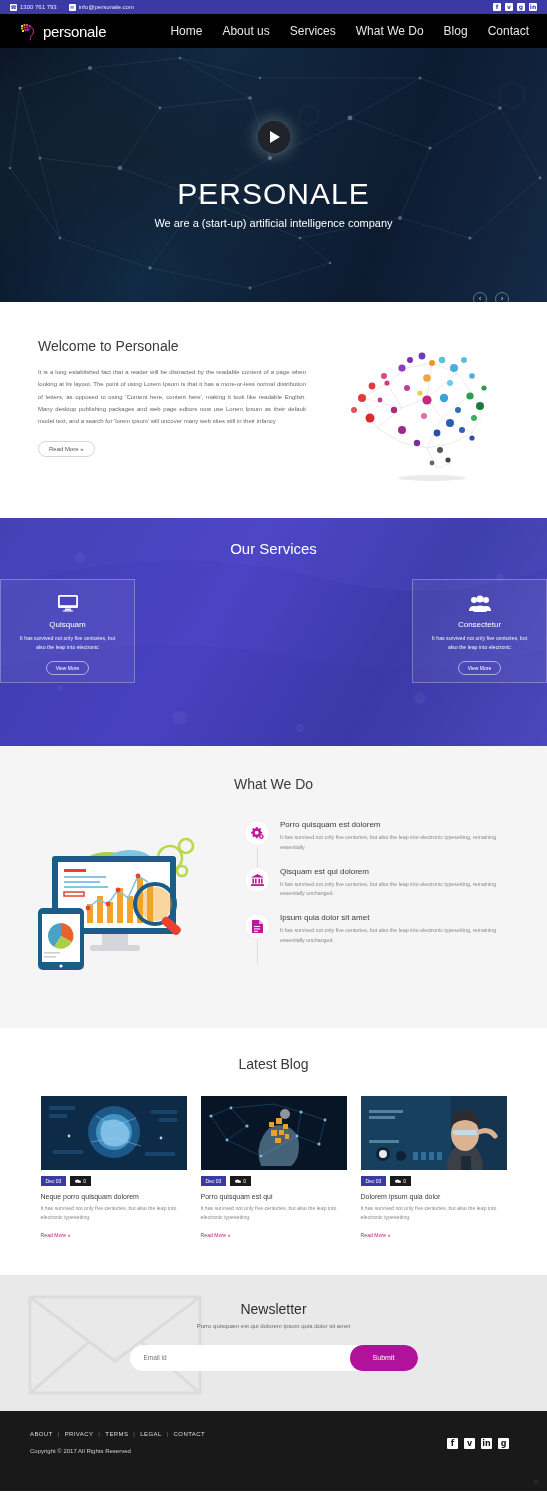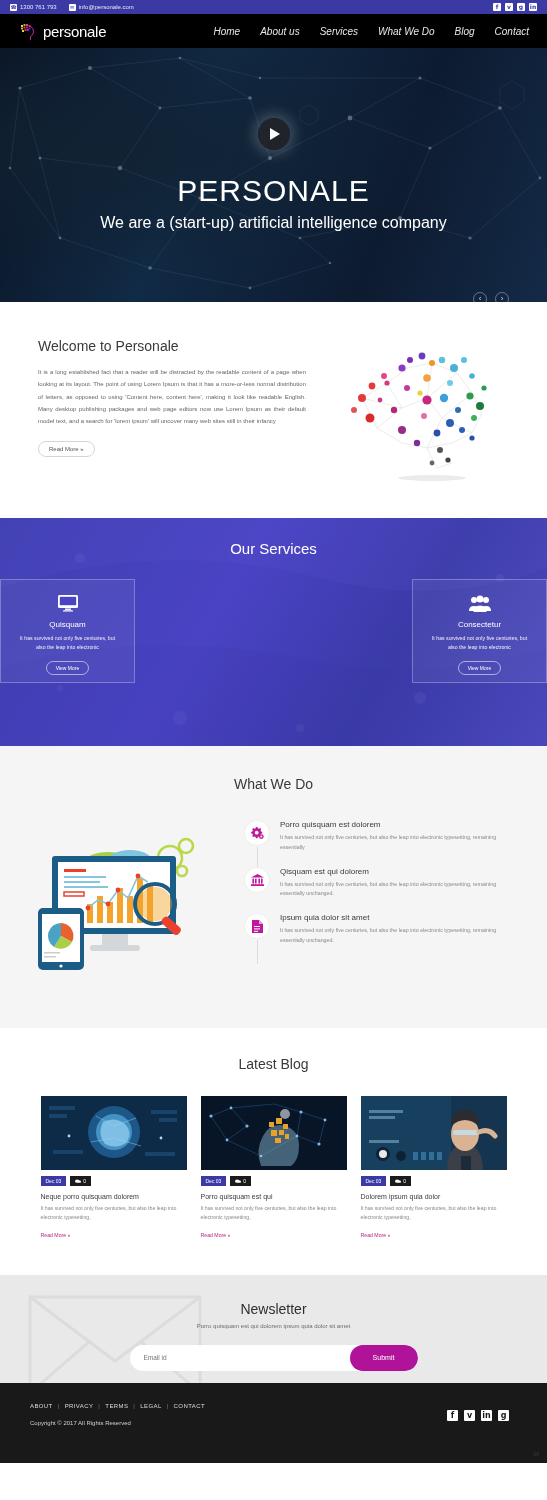--- a/index.html
+++ b/index.html
@@ -29,21 +29,21 @@
 
   
   .nav {
     height:34px; background:#000; display:flex; align-items:center;
     padding:0 18px;
   }
   .logo { display:flex; align-items:center; gap:5px; }
   .logo-mark { width:20px; height:20px; position:relative; }
   .logo-text { color:#fff; font-size:15px; letter-spacing:-.3px; }
   .menu { margin-left:auto; display:flex; gap:20px; }
-  .menu a { color:#e6e6e6; font-size:10px; text-decoration:none;font-style:italic; }
+  .menu a { color:#e6e6e6; font-size:12px; text-decoration:none; }
 
   
   .hero {
     height:254px; position:relative; overflow:hidden;
     background:
       radial-gradient(ellipse at 20% 40%, #123 0%, transparent 60%),
       linear-gradient(110deg,#0a1424 0%, #112a45 35%, #0d1b30 70%, #142a47 100%);
   }
   .hero svg.net { position:absolute; inset:0; width:100%; height:100%; opacity:.5; }
   .hero-inner {
@@ -54,21 +54,21 @@
     width:32px; height:32px; border-radius:50%;
     background:rgba(35,35,40,.85); box-shadow:0 0 14px 4px rgba(255,255,255,.22);
     display:flex; align-items:center; justify-content:center; margin-bottom:24px;
   }
   .play i {
     width:0; height:0; border-left:10px solid #fff;
     border-top:6px solid transparent; border-bottom:6px solid transparent;
     margin-left:3px;
   }
   .hero-title { font-size:30px; letter-spacing:1px; font-weight:400; }
-  .hero-sub { font-size:16px; margin-top:6px; font-weight:400; }
+  .hero-sub { font-size:11px; margin-top:6px; font-weight:400; }
   .arrows { position:absolute; right:38px; bottom:-4px; display:flex; gap:8px; }
   .arr {
     width:14px; height:14px; border-radius:50%;
     border:1px solid rgba(255,255,255,.35); color:rgba(255,255,255,.8);
     font-size:8px; line-height:12px; text-align:center;
   }
 
   
   .welcome { padding:36px 38px 30px; display:flex; gap:18px; background:#fff; }
   .w-left { width:268px; }
@@ -131,21 +131,21 @@
   .post-img { width:146px; height:74px; overflow:hidden; position:relative; }
   .badges { display:flex; gap:4px; margin-top:6px; }
   .b-date { background:#3b39a4; color:#fff; font-size:5px; padding:2px 5px; }
   .b-com { background:#1b1b1b; color:#fff; font-size:5px; padding:2px 5px; display:flex; gap:2px; align-items:center; }
   .post-h { font-size:7px; color:#3a3a3a; margin-top:7px; font-weight:400; }
   .post-p { font-size:5.2px; line-height:1.8; color:#888; margin-top:4px; }
   .post-more { font-size:5.2px; color:#b4277f; margin-top:5px; display:inline-block; }
 
   
   .news {
-    background:#e9e9e9; padding:26px 0 12px; position:relative; overflow:hidden;
+    background:#e9e9e9; padding:26px 0 40px; position:relative; overflow:hidden;
   }
   .news-inner { position:relative; text-align:center; }
   .news-t { font-size:14px; color:#2f2f2f; font-weight:400; }
   .news-s { font-size:6px; color:#6b6b6b; margin-top:6px; }
   .news-form {
     margin:16px auto 0; width:288px; height:26px; background:#fff;
     border-radius:13px; display:flex; align-items:center; overflow:hidden;
   }
   .news-input {
     flex:1; border:none; outline:none; background:transparent;

